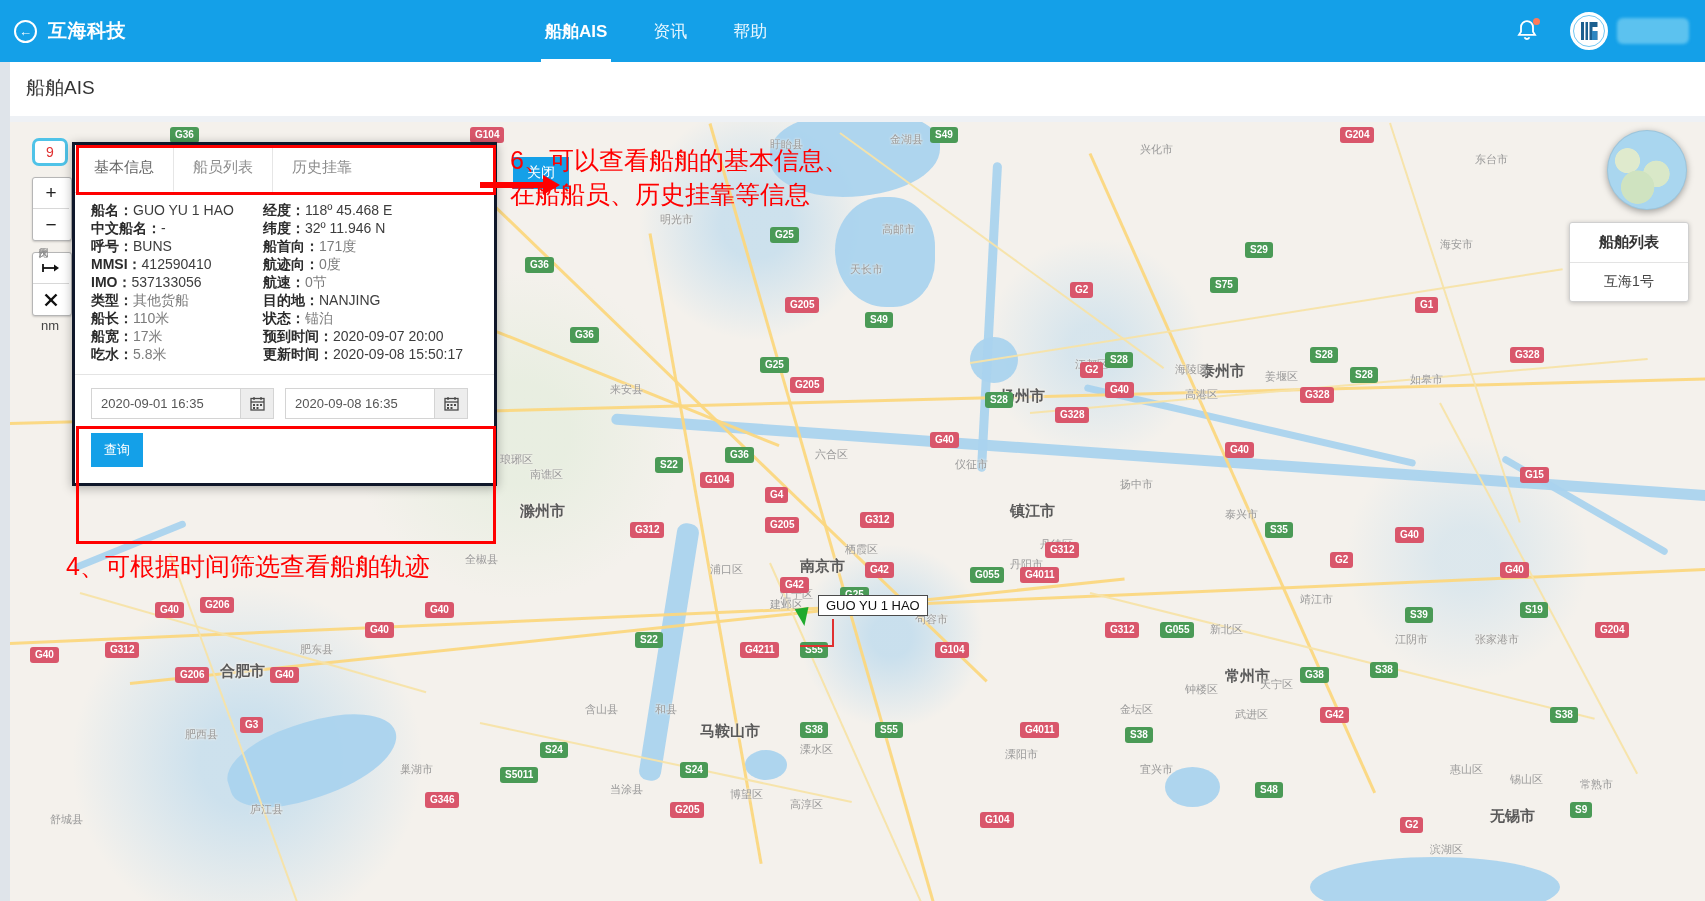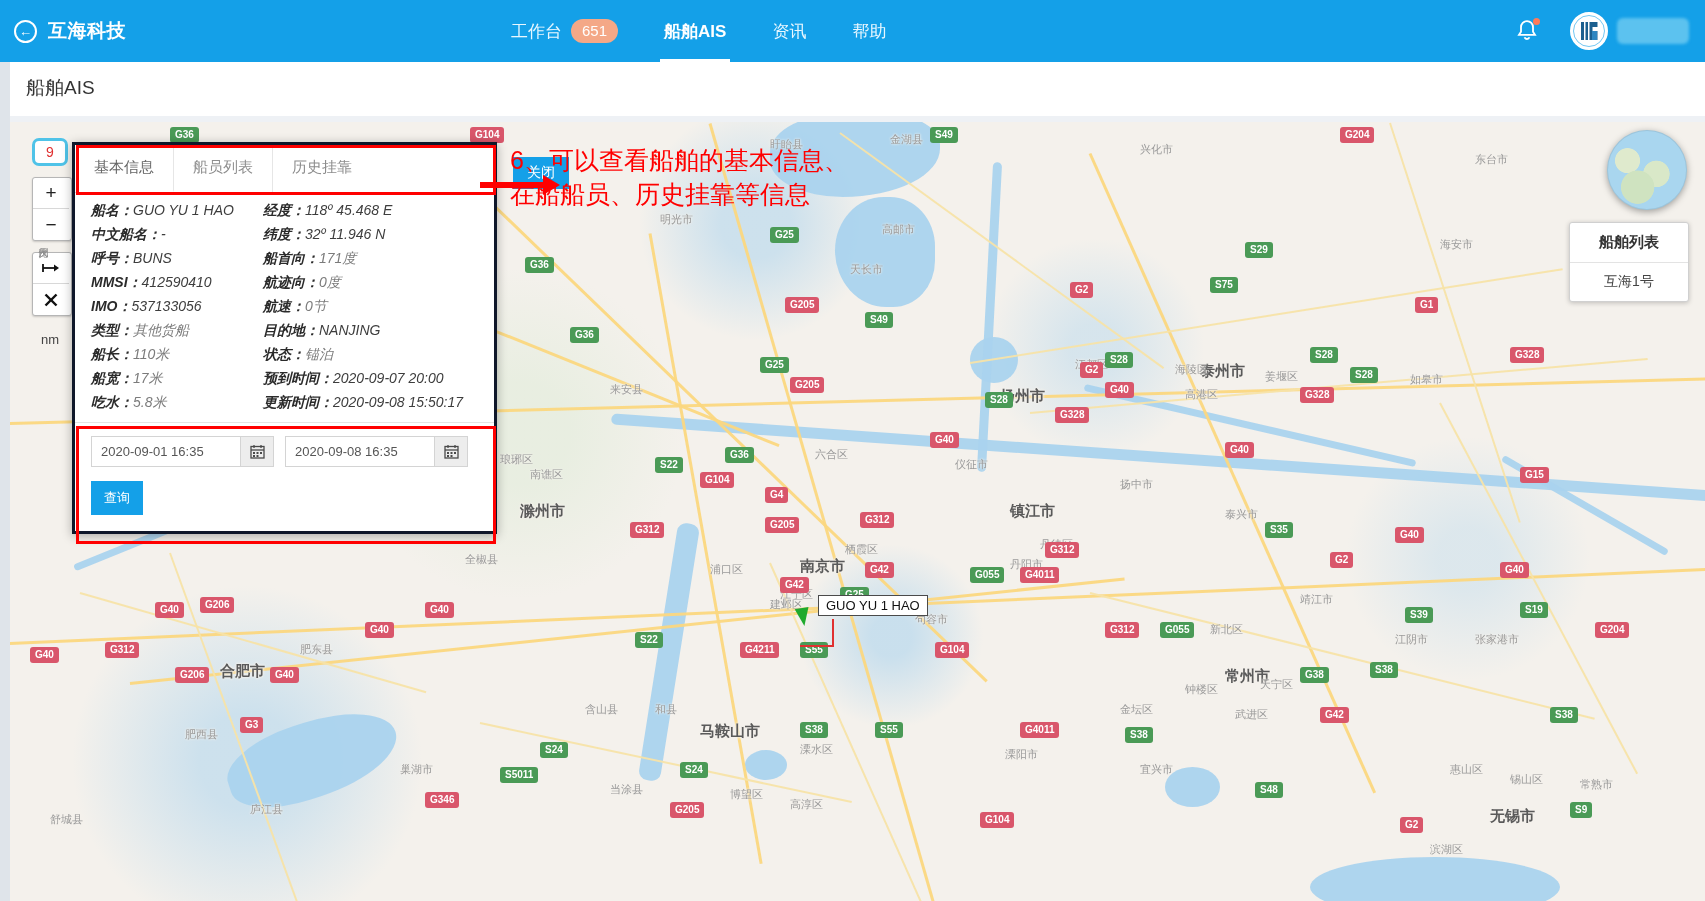--- a/index.html
+++ b/index.html
@@ -139,21 +139,21 @@
   }
   .btn-stack .tbtn {
     width: 36px; height: 31px;
     display: flex; align-items: center; justify-content: center;
     font-size: 19px; color: #222222; cursor: pointer;
     border-bottom: 1px solid #d8d8d8;
     user-select: none;
   }
   .btn-stack .tbtn:last-child { border-bottom: none; }
   .unit-lbl {
-    margin-top: 16px; width: 36px; text-align: center;
+    margin-top: 2px; width: 36px; text-align: center;
     font-size: 13px; color: #444444;
   }
   .vrule {
     position: absolute; left: 26px; top: 118px;
     writing-mode: vertical-rl; font-size: 10px; color: #8a8a8a;
   }
 
   
   .globe {
     position: absolute; right: 18px; top: 8px;
@@ -216,22 +216,20 @@
   .tab {
     padding: 13px 19px; font-size: 15px; color: #8d8d8d; cursor: pointer;
     border-right: 1px solid #e6e6e6;
   }
   .tab.active { color: #666666; border-bottom: 2px solid #ffffff; }
   .tab:last-child { border-right: none; }
 
   .kv-grid {
     padding: 9px 0 10px 16px;
     display: grid; grid-template-columns: 172px 1fr;
-    row-gap: 6px;
-    font-style: italic;
   }
   .kv { font-size: 14px; white-space: nowrap; }
   .kv .k { color: #2b2b2b; font-weight: bold; }
   .kv .v { color: #7b7b7b; font-weight: normal; }
   .kv .v.dark { color: #3d3d3d; }
 
   .track-box { border-top: 1px solid #e4e4e4; padding: 13px 16px 16px 16px; }
   .track-title { font-size: 14px; font-weight: bold; color: #2b2b2b; margin-bottom: 11px; }
   .dt-row { display: flex; gap: 11px; }
   .dt-field { display: flex; border: 1px solid #d4d4d4; height: 31px; width: 183px; }
@@ -280,24 +278,20 @@
 </head>
 <body>
 
 <div class="topbar">
   <div class="brand">
     <div class="back-circle">←</div>
     <div class="brand-name">互海科技</div>
   </div>
 
   <div class="nav">
-    <div class="nav-item">
-      <span>工作台</span>
-      <span class="nav-badge">651</span>
-    </div>
     <div class="nav-gap"></div>
     <div class="nav-item active">
       <span>船舶AIS</span>
     </div>
     <div class="nav-gap"></div>
     <div class="nav-item">
       <span>资讯</span>
     </div>
     <div class="nav-gap"></div>
     <div class="nav-item">
@@ -626,13 +620,14 @@
     </div>
   </div>
 
   <button class="close-btn">关闭</button>
 
   <div class="hl-box hl-tabs"></div>
   <div class="hl-box hl-track"></div>
   <div class="arrow"></div>
   <div class="ann ann-3">6、可以查看船舶的基本信息、
 在船船员、历史挂靠等信息</div>
+  <div class="ann ann-4">4、可根据时间筛选查看船舶轨迹</div>
 </div>
 
 </body></html>

